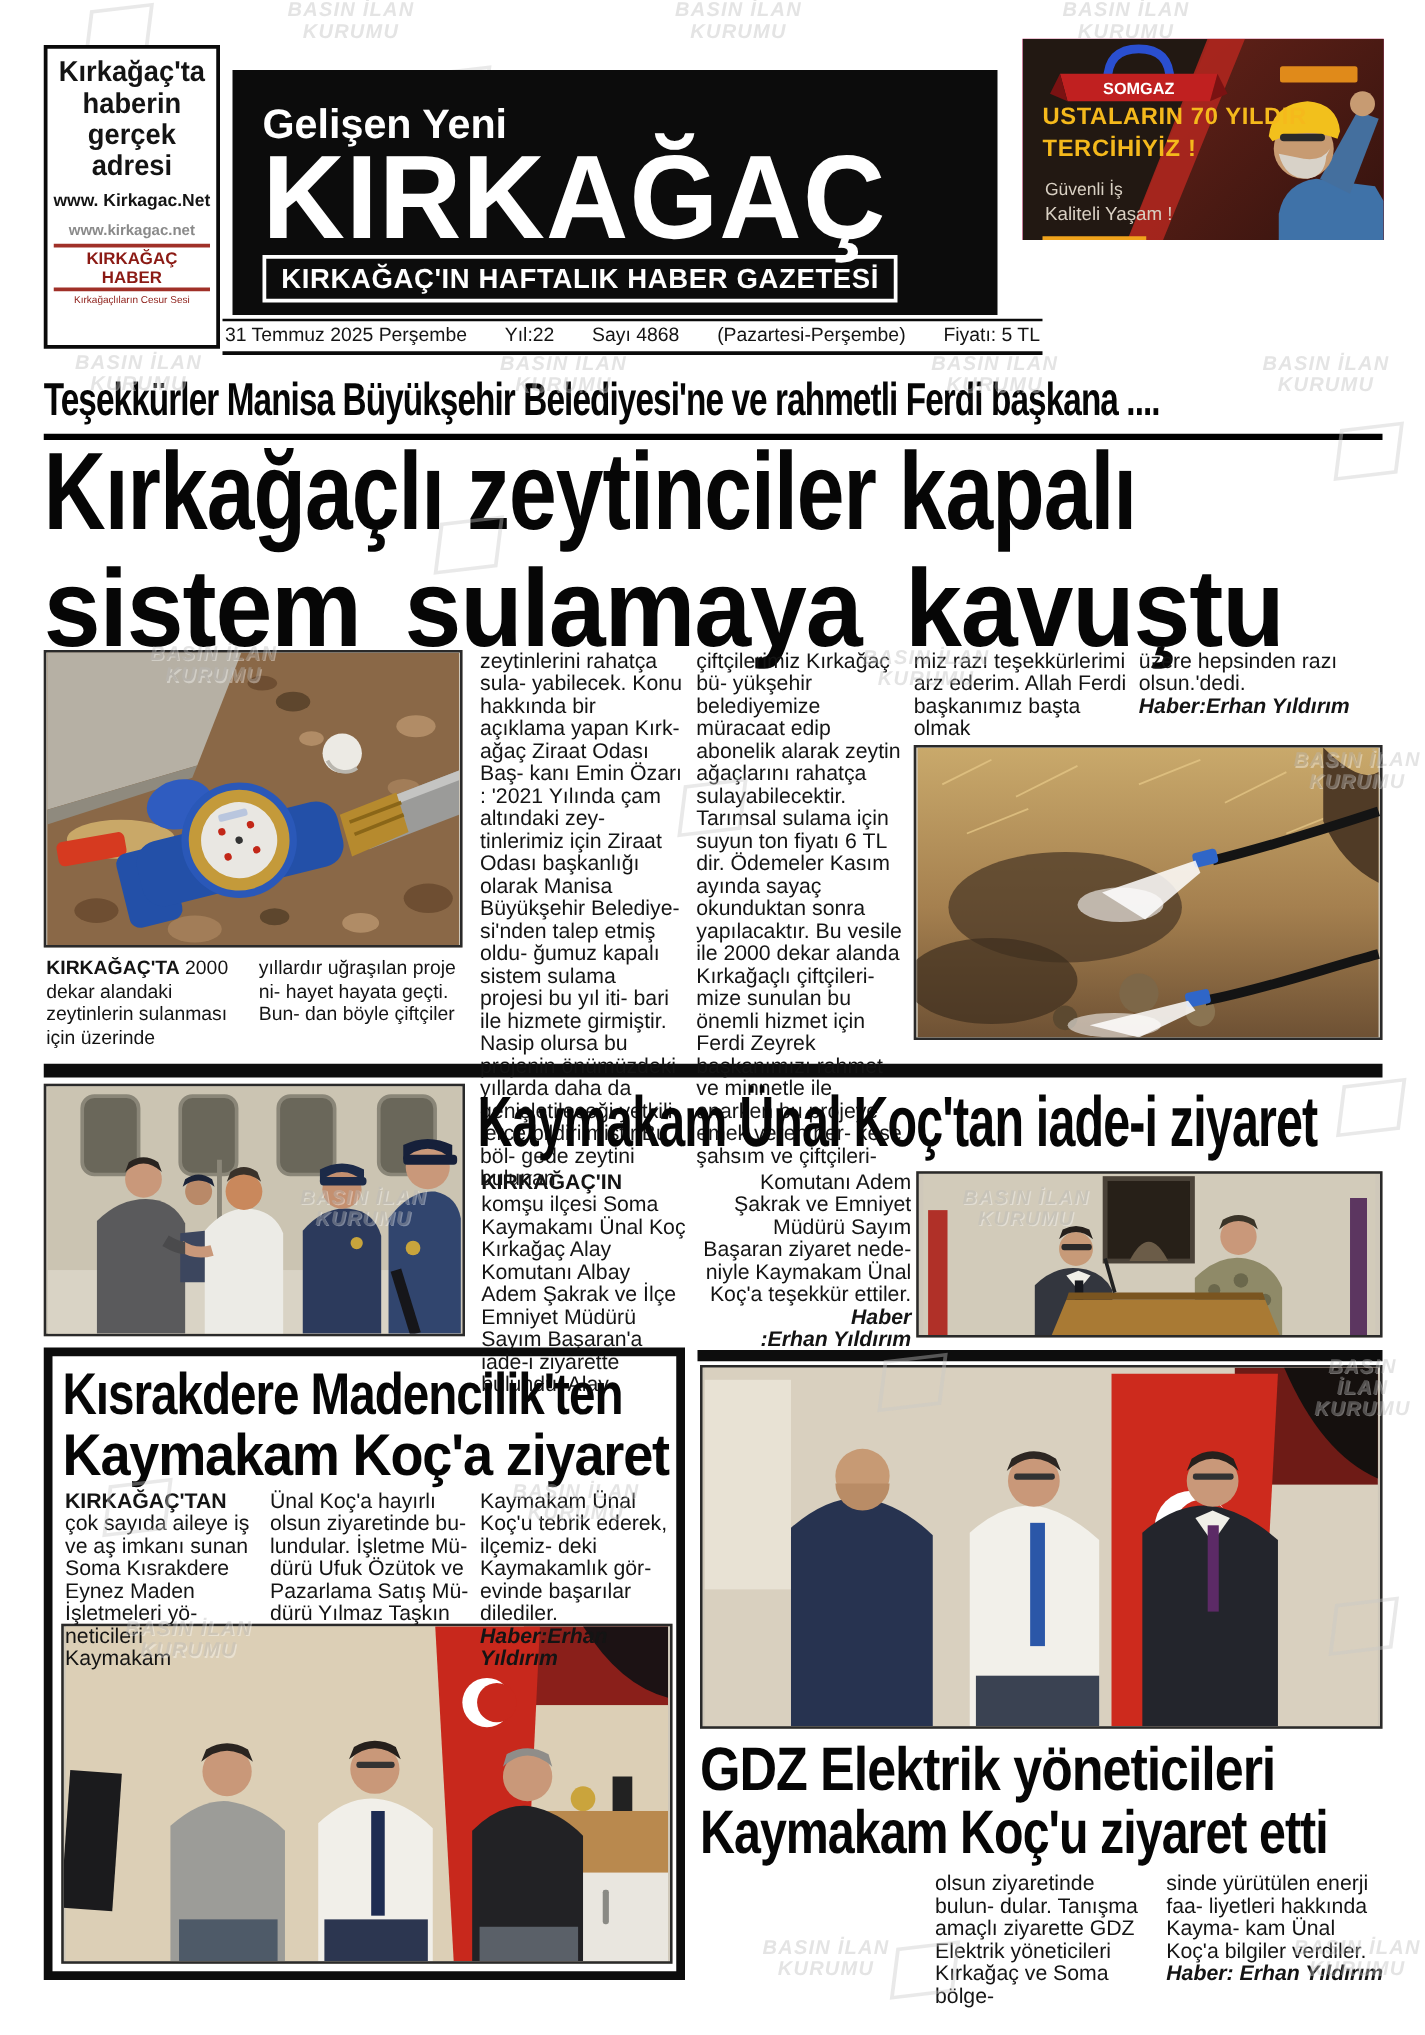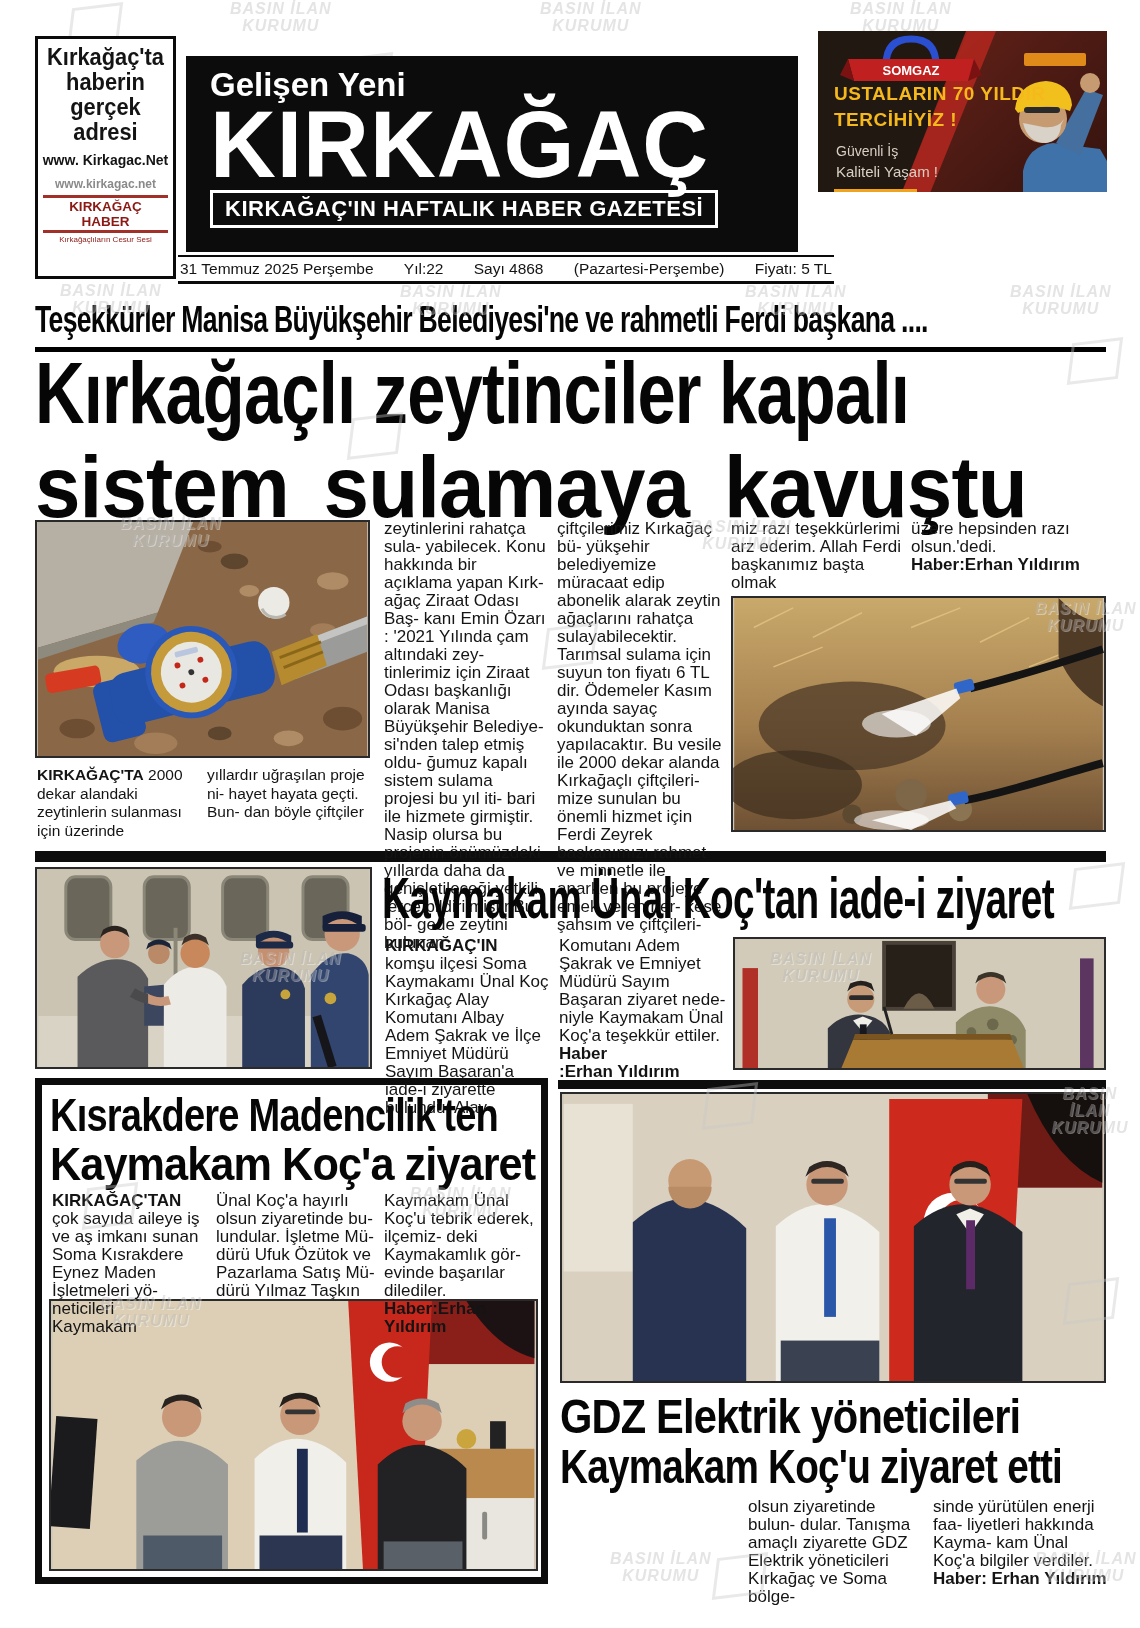--- a/index.html
+++ b/index.html
@@ -13,21 +13,21 @@
   
   .sbx{position:absolute;left:35px;top:36px;width:141px;height:243px;border:3px solid #0a0a0a;
        background:#fff;z-index:5;text-align:center;box-sizing:border-box;padding-top:6px;}
   .sb-line{font-size:23px;line-height:25px;font-weight:bold;transform:scaleX(.95);}
   .sb-url{margin-top:7px;font-size:14px;font-weight:bold;}
   .sb-url2{margin-top:9px;font-size:12px;font-weight:bold;color:#8a8a8a;}
   .sb-brand{margin:4px auto 0;width:92%;font-size:13.5px;font-weight:bold;color:#8b1a14;
             border-top:3px solid #a03028;border-bottom:3px solid #a03028;padding:1px 0;}
   .sb-slogan{font-size:8px;color:#8b1a14;margin-top:2px;}
   .mast{position:absolute;left:186px;top:56px;width:612px;height:196px;background:#0c0c0c;z-index:5;
-        box-sizing:border-box;padding:10px 0 0 24px;}
+        box-sizing:border-box;padding:24px 0 0 24px;}
   .mast-tag{color:#fff;font-size:33px;font-weight:600;}
   .mast-title{color:#fff;font-size:95px;line-height:92px;font-weight:bold;letter-spacing:1px;
               transform:scaleX(.96);transform-origin:0 50%;white-space:nowrap;margin-top:-6px;}
   .mast-sub{display:inline-block;border:3px solid #fff;color:#fff;font-size:22px;font-weight:bold;
             padding:3px 12px;letter-spacing:.5px;margin-top:0px;}
   .dateline{position:absolute;left:178px;top:255px;width:652px;z-index:5;display:flex;
             justify-content:space-between;align-items:center;border-top:2px solid #0a0a0a;
             border-bottom:3px solid #0a0a0a;padding:3px 2px;font-size:15.5px;}
   
   .ad{position:absolute;left:818px;top:31px;width:289px;height:161px;background:#be185d;z-index:5;overflow:hidden;}
@@ -42,21 +42,21 @@
           box-sizing:border-box;padding:7px 0 0 10px;color:#5a3a10;font-size:8.5px;line-height:12px;}
   .ad-pill{position:absolute;left:206px;top:22px;width:62px;height:13px;background:#e08a1a;z-index:6;border-radius:2px;}
   
   .hl{position:absolute;z-index:3;}
   .cx{display:inline-block;transform:scaleX(var(--s,1));transform-origin:0 60%;white-space:nowrap;
       font-weight:bold;color:#060606;letter-spacing:-1px;}
   .kicker{left:35px;top:299px;width:1071px;border-bottom:5px solid #000;padding-bottom:6px;}
   
   .bodycol{position:absolute;z-index:3;font-size:17px;line-height:18px;color:#141414;}
   .lead{font-weight:bold;}
-  .byl{font-weight:bold;}
+  .byl{font-weight:bold;font-style:italic;}
   .cap{position:absolute;z-index:3;font-size:15.5px;line-height:18.5px;}
   
   .photo{position:absolute;z-index:2;border:2px solid #2a2a2a;background:#cfc8ba;overflow:hidden;box-sizing:border-box;}
   .photo svg{display:block;width:100%;height:100%;}
   .bar{position:absolute;z-index:2;background:#0d0d0d;}
   .a3box{position:absolute;left:35px;top:1078px;width:513px;height:506px;border:7px solid #0c0c0c;
          box-sizing:border-box;z-index:1;background:#fff;}
 </style>
 </head>
 <body>
@@ -298,21 +298,21 @@
   </div>
 
   <div class="hl" style="left:382px;top:869px;">
     <span class="cx" style="--s:.68;font-size:57px;line-height:58px;">Kaymakam Ünal Koç'tan iade-i ziyaret</span>
   </div>
 
   <div class="bodycol" style="left:385px;top:937px;width:165px;">
     <span class="lead">KIRKAĞAÇ'IN</span>
     <span>komşu ilçesi Soma Kaymakamı Ünal Koç Kırkağaç Alay Komutanı  Albay Adem Şakrak ve İlçe Emniyet Müdürü Sayım Başaran'a iade-i ziyarette bulundu. Alay</span>
   </div>
-  <div class="bodycol" style="left:559px;top:937px;width:170px;">
+  <div class="bodycol" style="left:559px;top:937px;width:170px;text-align:right;">
     <span>Komutanı Adem Şakrak ve Emniyet Müdürü Sayım  Başaran ziyaret nede- niyle Kaymakam Ünal Koç'a teşekkür ettiler.</span>
     <div class="byl">Haber</div>
     <div class="byl">:Erhan Yıldırım</div>
   </div>
 
   <div class="photo" style="left:733px;top:937px;width:373px;height:133px;">
     <svg viewBox="0 0 373 133">
       <rect width="373" height="133" fill="#d2cbba"></rect>
       <rect x="4" y="30" width="16" height="103" fill="#b03028"></rect>
       <rect x="352" y="20" width="14" height="113" fill="#5c3660"></rect>

